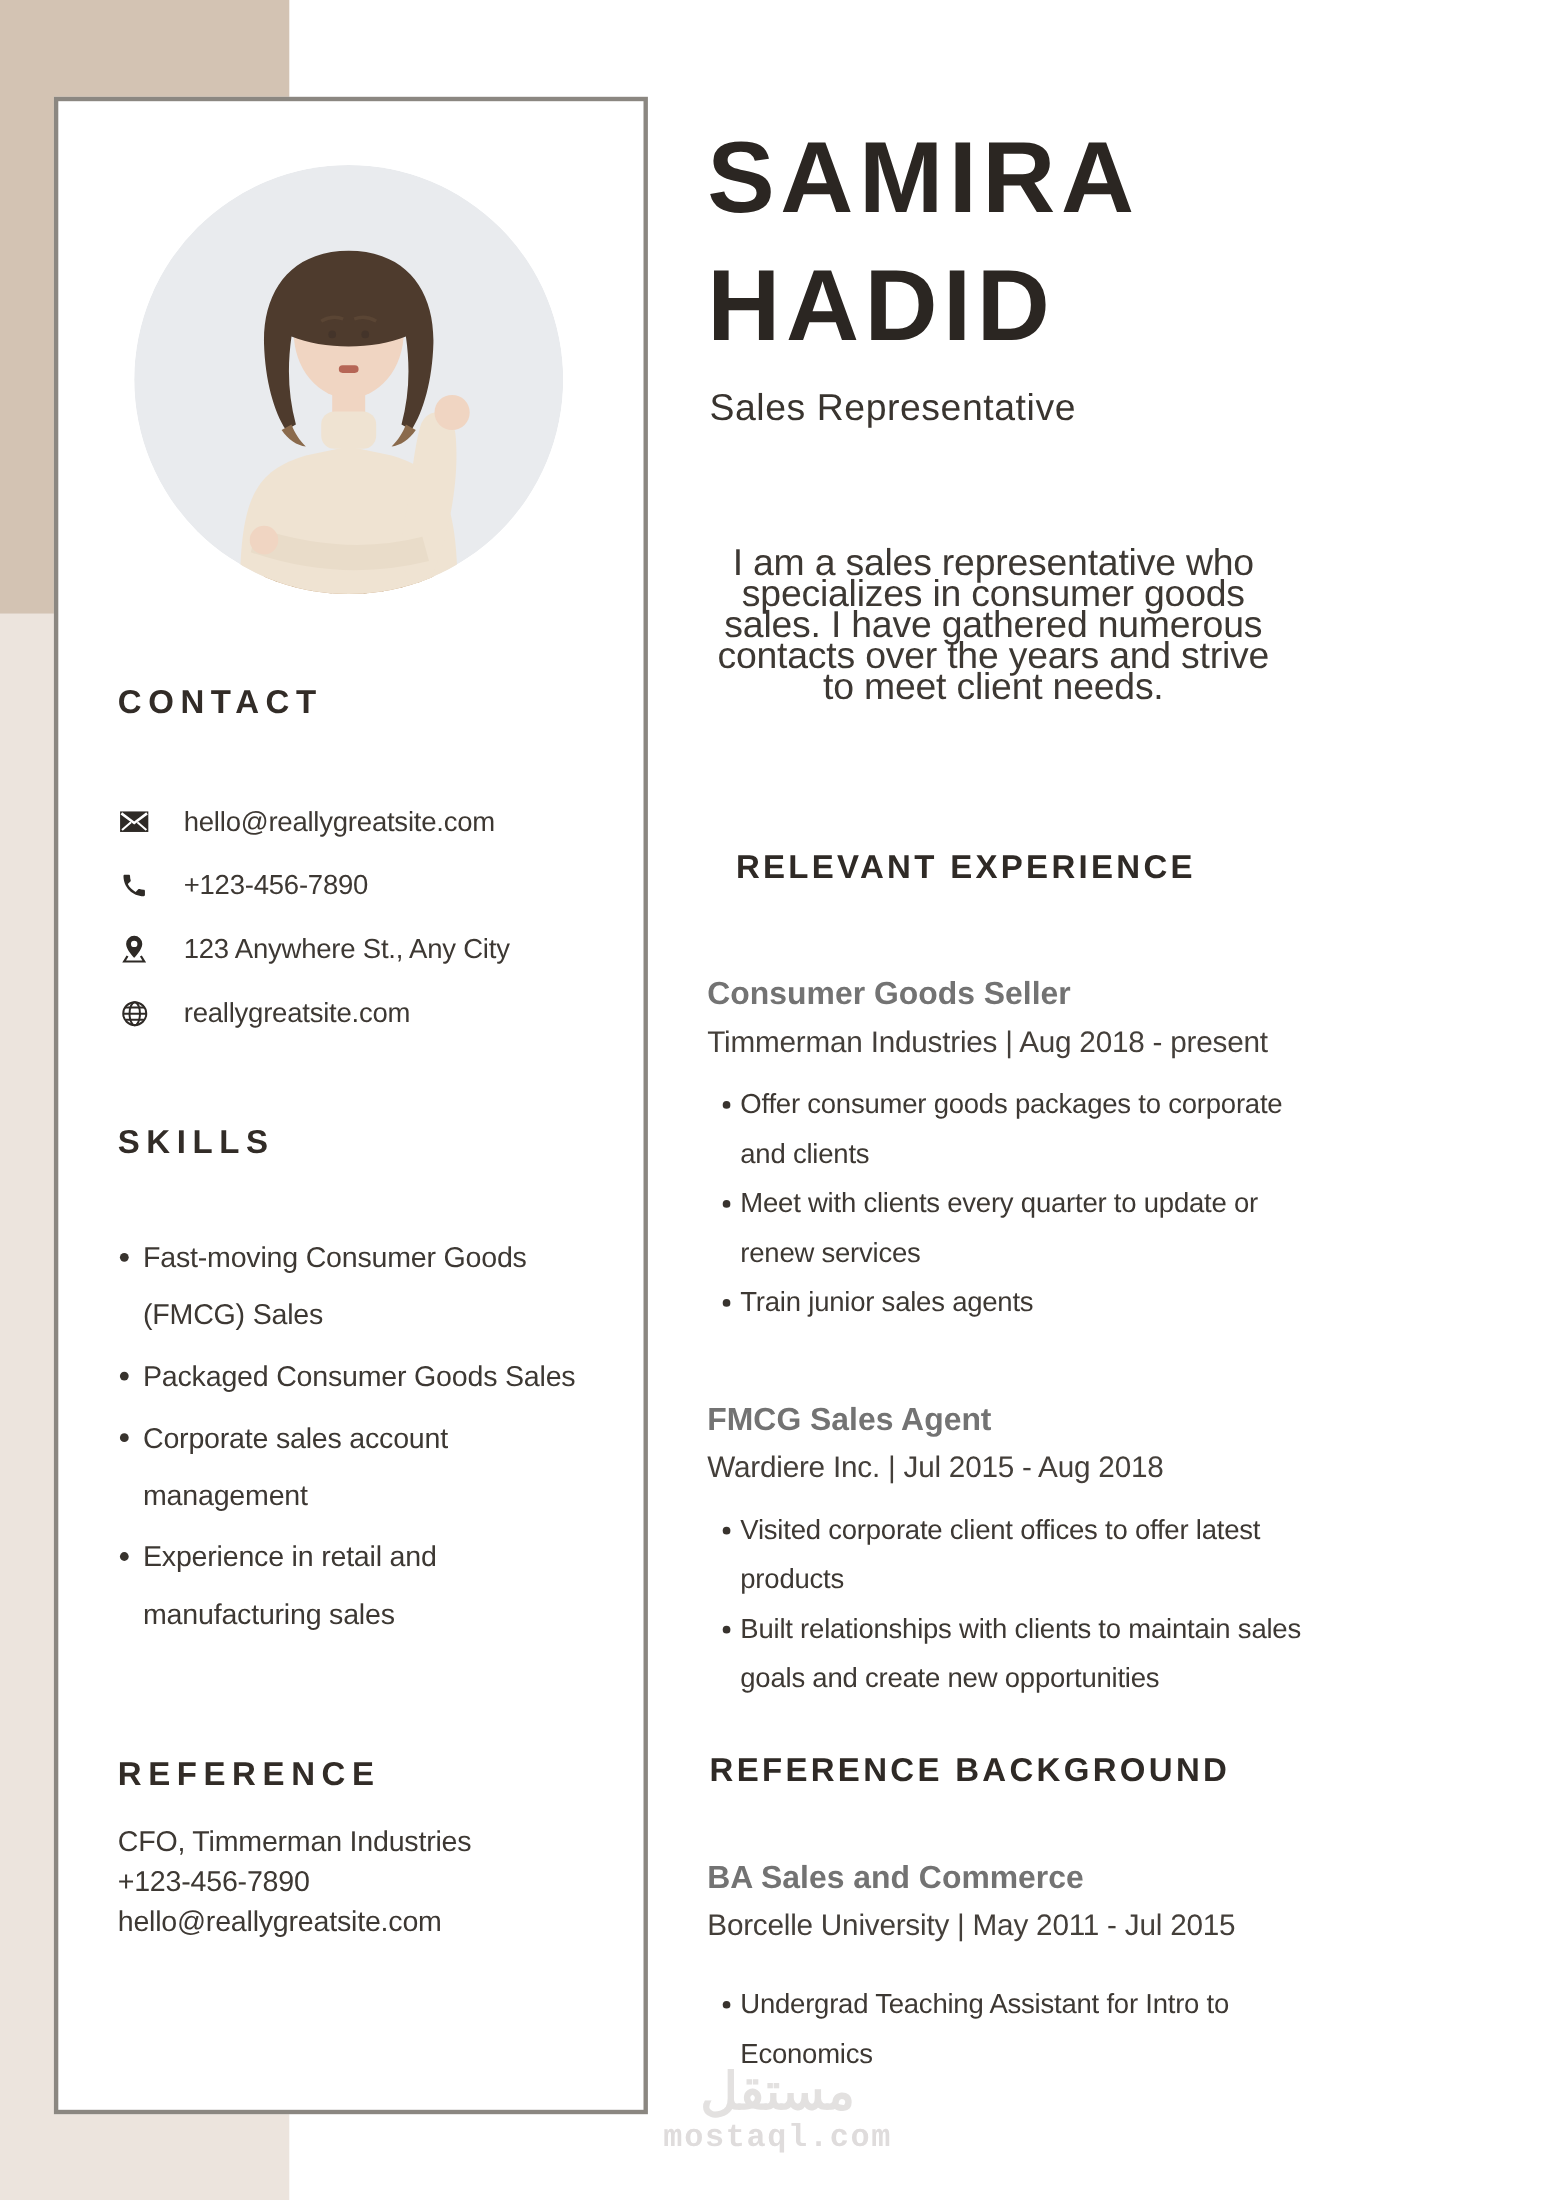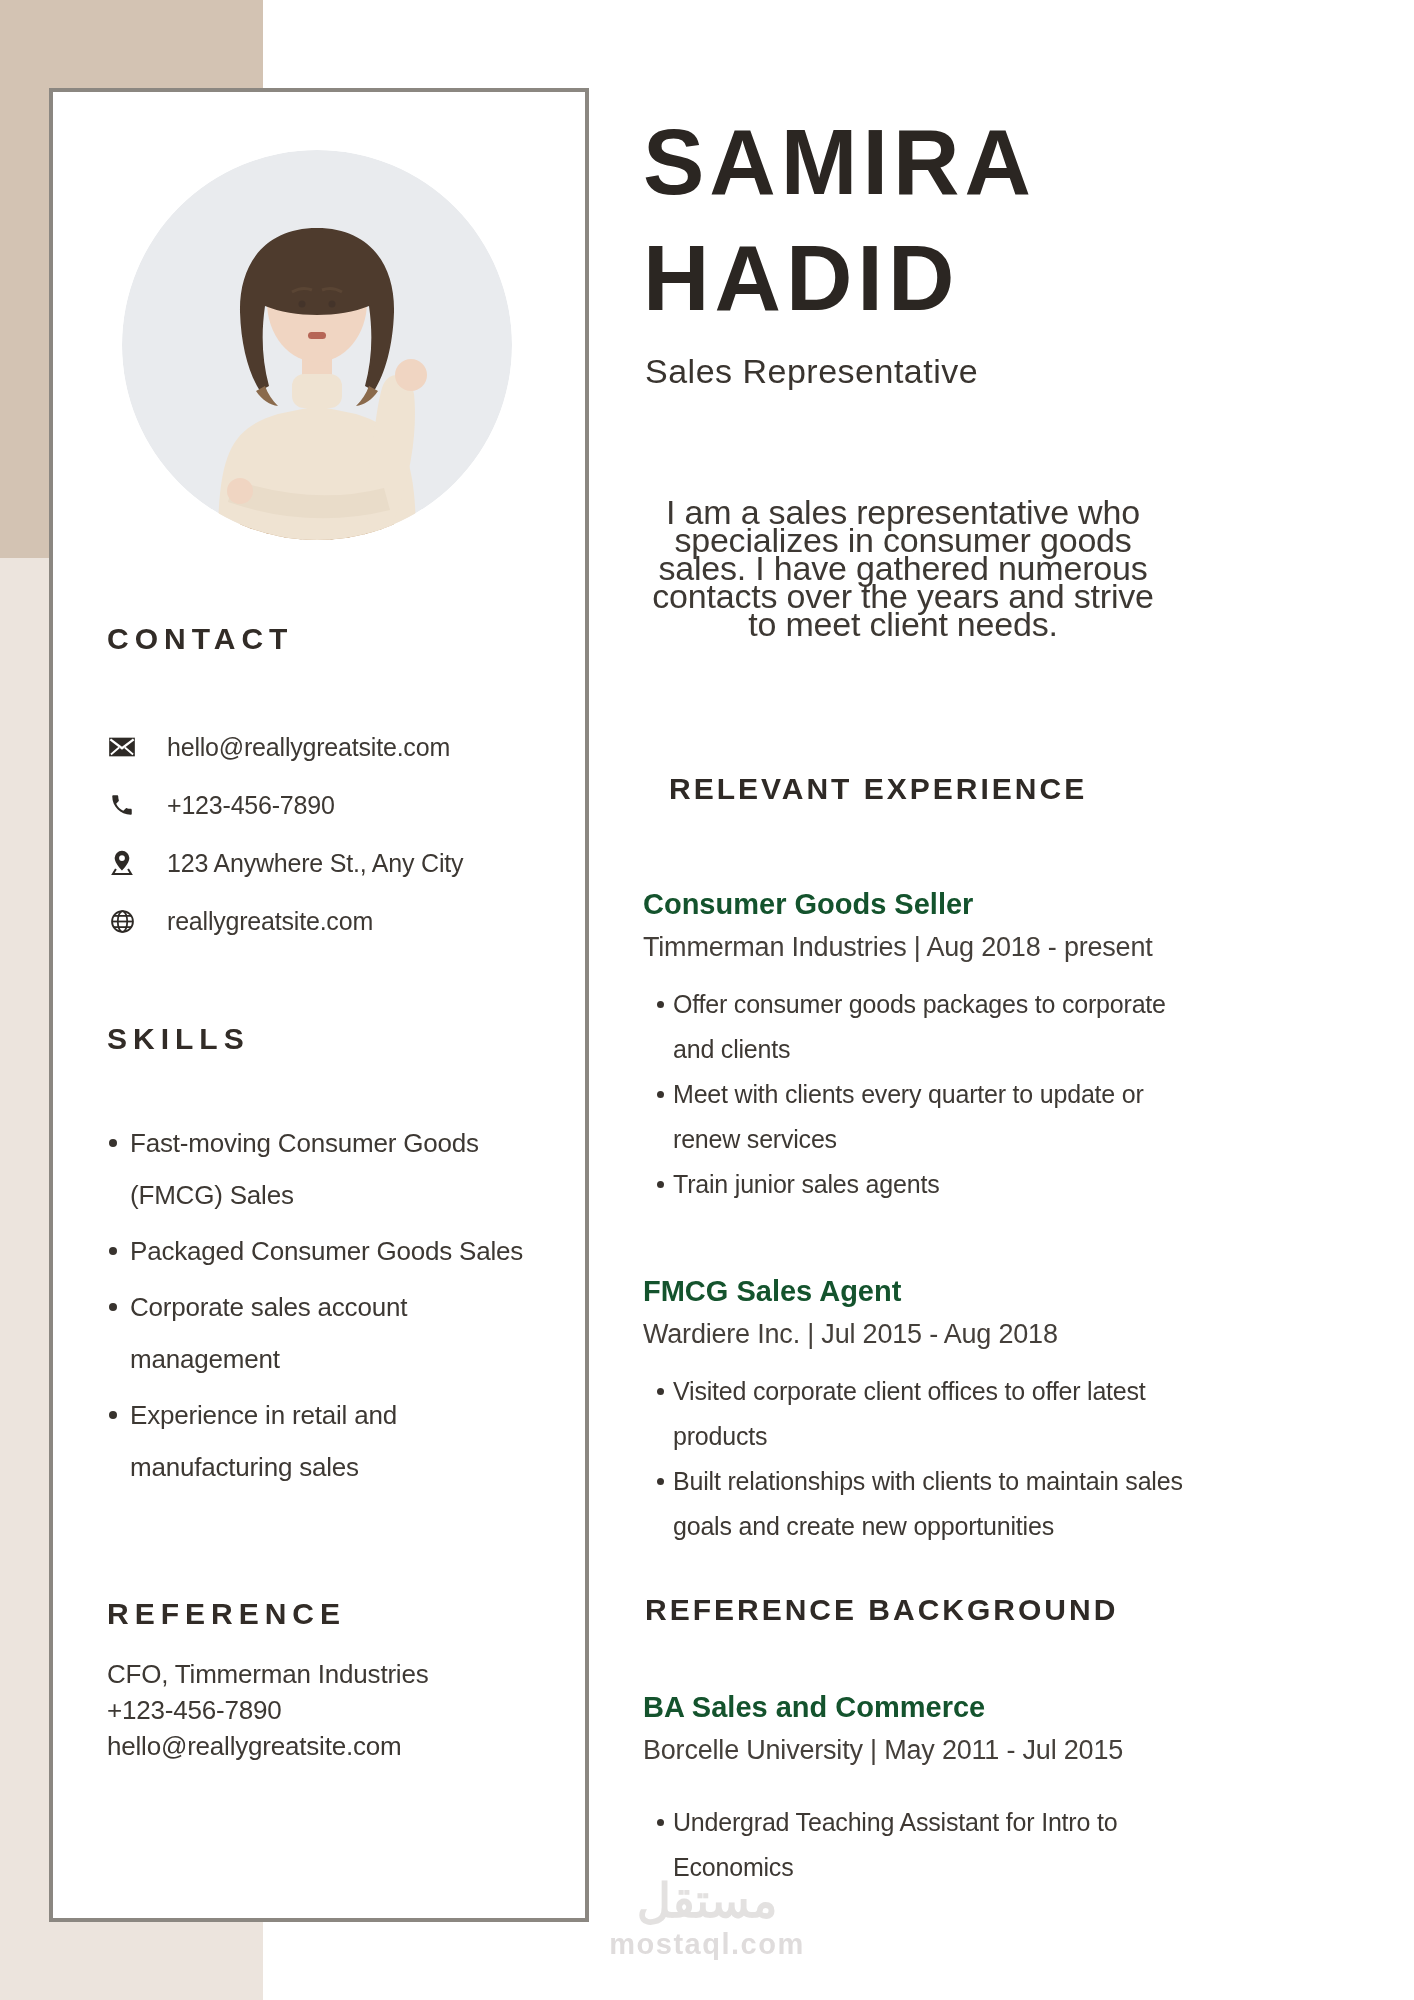--- a/index.html
+++ b/index.html
@@ -40,31 +40,31 @@
   .summary{position:absolute;top:498px;left:0;margin:0;width:520px;font-size:34px;line-height:28px;letter-spacing:-0.2px;color:#3d3833;text-align:center;}
 
   .main-h2{position:absolute;left:2px;margin:0;font-size:30px;font-weight:600;letter-spacing:3px;color:#2f2a26;line-height:38px;}
   .h2-exp{top:770px;margin-left:24px;}
   .h2-edu{top:1591px;}
 
   .job{position:absolute;left:0;width:570px;}
   .job1{top:884px;}
   .job2{top:1271px;}
   .edu1{top:1687px;}
-  .job-title{font-size:29px;font-weight:700;color:#14532d;line-height:40px;}
+  .job-title{font-size:29px;font-weight:700;color:#737373;line-height:40px;}
   .job-meta{font-size:27px;color:#443f3a;line-height:40px;margin-top:3px;letter-spacing:-0.2px;}
   .job-bullets{list-style:none;margin:15px 0 0 0;padding:0;width:560px;}
   .job-bullets li{position:relative;padding-left:30px;font-size:25px;line-height:45px;letter-spacing:-0.2px;color:#3d3833;}
   .job-bullets li::before{content:"";position:absolute;left:14px;top:19px;width:7px;height:7px;border-radius:50%;background:#38332e;}
   .edu1 .job-bullets{margin-top:30px;}
 
   
   .watermark{position:absolute;left:0;top:1876px;width:1414px;text-align:center;}
   .wm-ar{font-size:47px;font-weight:700;color:#e3e1e0;line-height:50px;}
-  .wm-en{font-size:29px;color:#dfdcdc;letter-spacing:1.5px;line-height:32px;margin-top:2px;font-weight:700;}
+  .wm-en{font-size:29px;color:#dfdcdc;letter-spacing:1.5px;line-height:32px;margin-top:2px;font-weight:700;font-family:Liberation Mono, monospace;}
 </style>
 </head>
 <body>
 
 <div class="page">
 
   <div class="beige-top"></div>
   <div class="cream-bottom"></div>
 
   <div class="card">

